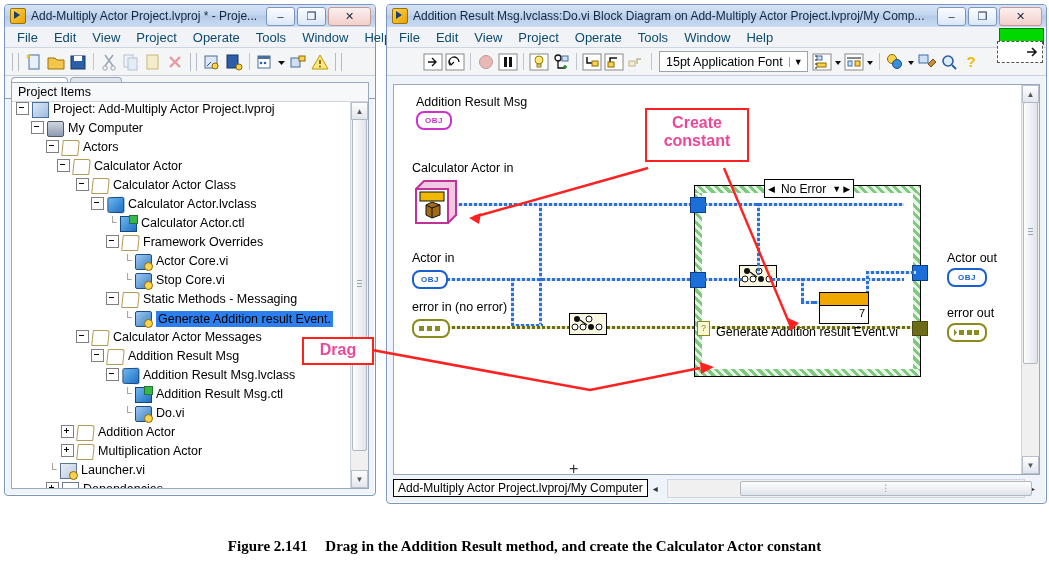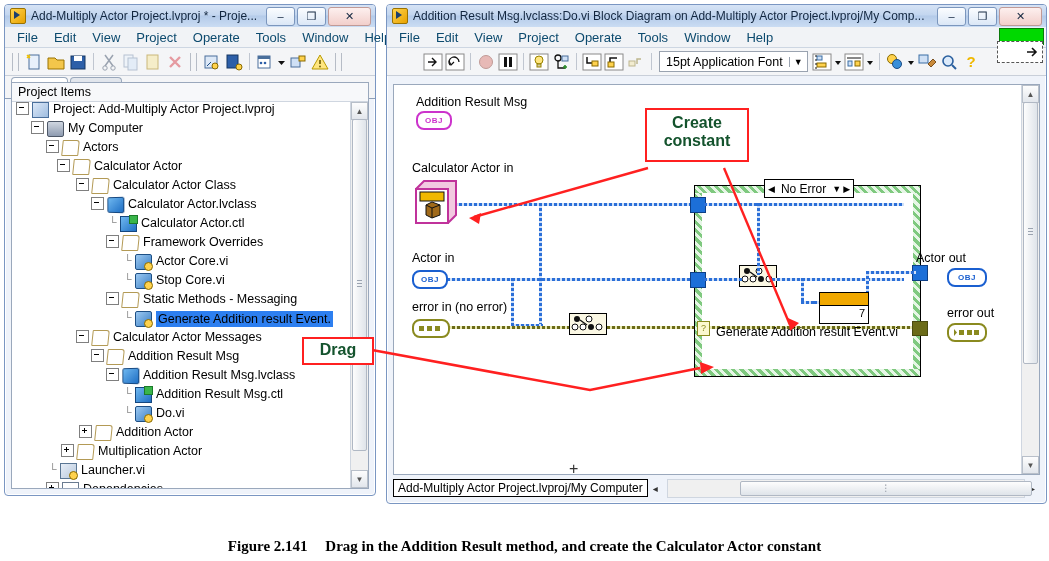--- a/index.html
+++ b/index.html
@@ -112,21 +112,21 @@
   .node{position:absolute;width:14px;height:14px;background:#1c6fd8;border:1px solid #0d3f86;}
   .caseframe{position:absolute;border:1px solid #000;}
   .selector{position:absolute;height:17px;border:1px solid #000;background:#fff;display:flex;
             align-items:center;font-size:12px;padding:0 2px;}
   .selarrow{font-size:9px;padding:0 1px;}
   .subvi{position:absolute;border:1px solid #000;background:#fff;}
   .subvi .bar{height:12px;background:#f0a800;border-bottom:1px solid #000;}
   .subvi .num{text-align:right;font-size:11px;padding-right:3px;line-height:15px;}
   .sendnode{position:absolute;border:1px solid #000;background:#fbf8e4;}
   .calcconst{position:absolute;width:44px;height:46px;}
-  .callout{position:absolute;border:2px solid #ff2020;background:#fff;color:#14532d;
+  .callout{position:absolute;border:2px solid #ff2020;background:#fff;color:#ec4899;
            font-weight:bold;text-align:center;line-height:1.15;}
   .cap{position:absolute;left:0;right:0;bottom:6px;text-align:center;font-size:15px;
        font-family:"Liberation Serif",serif;font-weight:bold;}
   .cap .num{margin-right:14px;}
   svg.ov{position:absolute;left:0;top:0;width:100%;height:100%;pointer-events:none;overflow:visible;}
 </style>
 </head>
 <body>
 
 <div class="win" id="proj">
@@ -324,21 +324,21 @@
         <div class="trow" style="padding-left: 109px;">
           <span class="leafdash">└</span>
           <span class="ico ctl"></span>
           <span class="lbl">Addition Result Msg.ctl</span>
         </div>
         <div class="trow" style="padding-left: 109px;">
           <span class="leafdash">└</span>
           <span class="ico vi"></span>
           <span class="lbl">Do.vi</span>
         </div>
-        <div class="trow" style="padding-left: 67px;">
+        <div class="trow" style="padding-left: 49px;">
           <span class="exp plus"></span>
           <span class="ico folder"></span>
           <span class="lbl">Addition Actor</span>
         </div>
         <div class="trow" style="padding-left: 49px;">
           <span class="exp plus"></span>
           <span class="ico folder"></span>
           <span class="lbl">Multiplication Actor</span>
         </div>
         <div class="trow" style="padding-left: 34px;">
@@ -609,21 +609,21 @@
     <div class="dlabel" style="left:18px;top:215px;">error in (no error)</div>
     <div class="term err" style="left:18px;top:234px;width:34px;">
       <svg width="26" height="9" viewBox="0 0 26 9">
           <rect x="0" y="0" width="26" height="9" fill="#fff"></rect>
           <rect x="1" y="2" width="5" height="5" fill="#8a8a1f"></rect>
           <rect x="9" y="2" width="5" height="5" fill="#8a8a1f"></rect>
           <rect x="17" y="2" width="5" height="5" fill="#8a8a1f"></rect>
         </svg>
     </div>
 
-    <div class="dlabel" style="left:522px;top:166px;">Actor out</div>
+    <div class="dlabel" style="left:553px;top:166px;">Actor out</div>
     <div class="term obj-b" style="left:553px;top:183px;width:36px;">OBJ</div>
 
     <div class="dlabel" style="left:553px;top:221px;">error out</div>
     <div class="term err" style="left:553px;top:238px;width:36px;">
       <svg width="28" height="9" viewBox="0 0 28 9">
           <rect x="0" y="0" width="28" height="9" fill="#fff"></rect>
           <path d="M1 1 l3 3.5 -3 3.5z" fill="#8a8a1f"></path>
           <rect x="6" y="2" width="5" height="5" fill="#8a8a1f"></rect>
           <rect x="14" y="2" width="5" height="5" fill="#8a8a1f"></rect>
           <rect x="21" y="2" width="5" height="5" fill="#8a8a1f"></rect>

